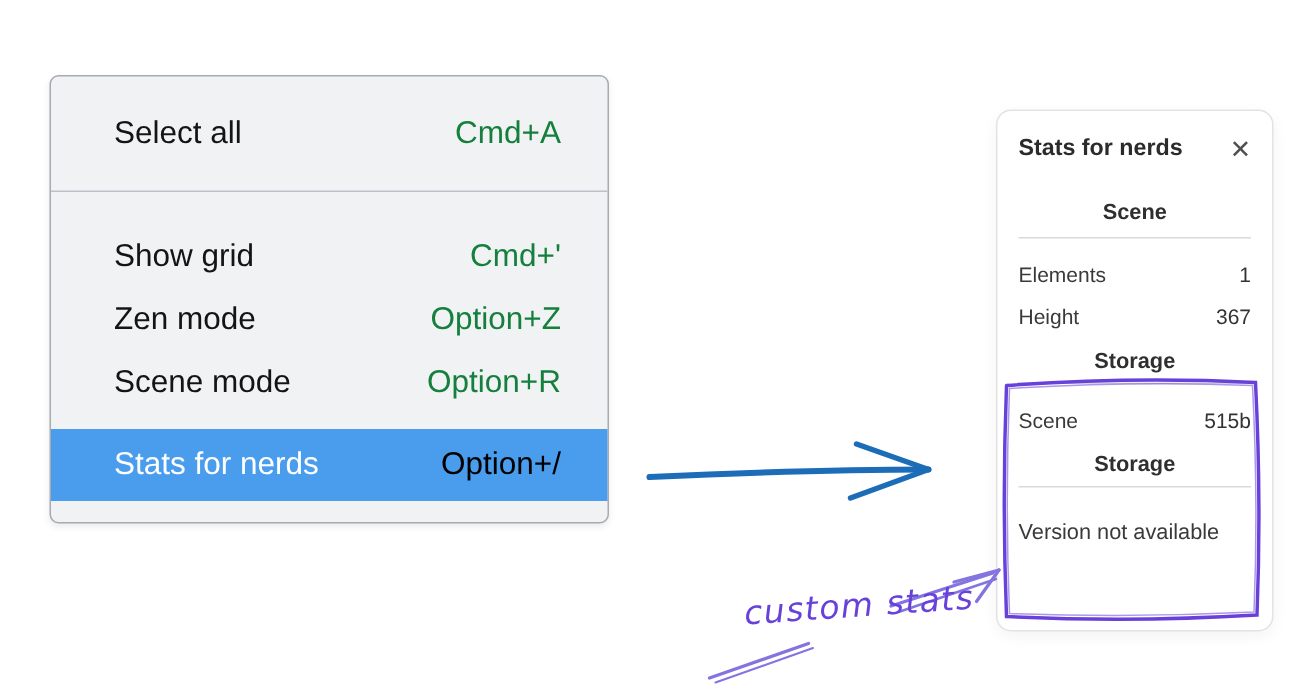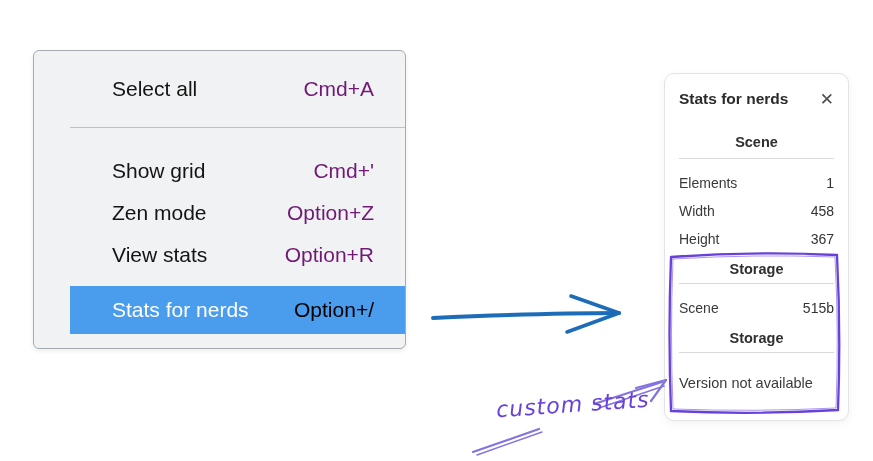--- a/index.html
+++ b/index.html
@@ -6,27 +6,27 @@
   #stage{
     position:relative;width:873px;height:461px;background:#ffffff;overflow:hidden;
     font-family:"Liberation Sans", sans-serif;
   }
 
   
   .context-menu{
     position:absolute;left:33px;top:50px;width:373px;height:299px;
     background:#f1f2f4;border:1px solid #a6abb1;border-radius:6px;
     box-sizing:border-box;box-shadow:0 2px 5px rgba(0,0,0,0.08);
-    font-size:21px;color:#141414;padding-left:36px;
+    font-size:21px;color:#141414;
   }
   .menu-row{
     display:flex;justify-content:space-between;align-items:center;
     padding:0 31px 0 42px;height:42px;
   }
-  .menu-row .shortcut{color:#701a75;}
+  .menu-row .shortcut{color:#15803d;}
   .menu-group-top .menu-row{height:76px;}
   .menu-sep{border-top:1px solid #bcc1c7;margin:0;}
   .menu-group-main{padding-top:22px;}
   .menu-row.selected{
     height:48px;margin-top:10px;
     background:var(--highlight,#4a9ded);color:#ffffff;
   }
   .menu-row.selected .shortcut{color:#000000;}
 
   
@@ -79,21 +79,21 @@
     <div class="menu-group-main">
       <div class="menu-row">
         <span>Show grid</span>
         <span class="shortcut">Cmd+'</span>
       </div>
       <div class="menu-row">
         <span>Zen mode</span>
         <span class="shortcut">Option+Z</span>
       </div>
       <div class="menu-row">
-        <span>View stats</span>
+        <span>Scene mode</span>
         <span class="shortcut">Option+R</span>
       </div>
       <div class="menu-row selected">
         <span>Stats for nerds</span>
         <span class="shortcut">Option+/</span>
       </div>
     </div>
   </div>
 
   <div class="stats-panel">
@@ -101,24 +101,20 @@
       <span class="panel-title">Stats for nerds</span>
       <button class="panel-close">✕</button>
     </div>
 
     <div class="section-heading">Scene</div>
     <hr class="panel-hr">
     <div class="stat-rows">
       <div class="stat-row">
         <span class="stat-label">Elements</span>
         <span class="stat-value">1</span>
-      </div>
-      <div class="stat-row">
-        <span class="stat-label">Width</span>
-        <span class="stat-value">458</span>
       </div>
       <div class="stat-row">
         <span class="stat-label">Height</span>
         <span class="stat-value">367</span>
       </div>
     </div>
 
     <div class="section-heading mt-sm">Storage</div>
     <hr class="panel-hr tight">
     <div class="stat-rows">

